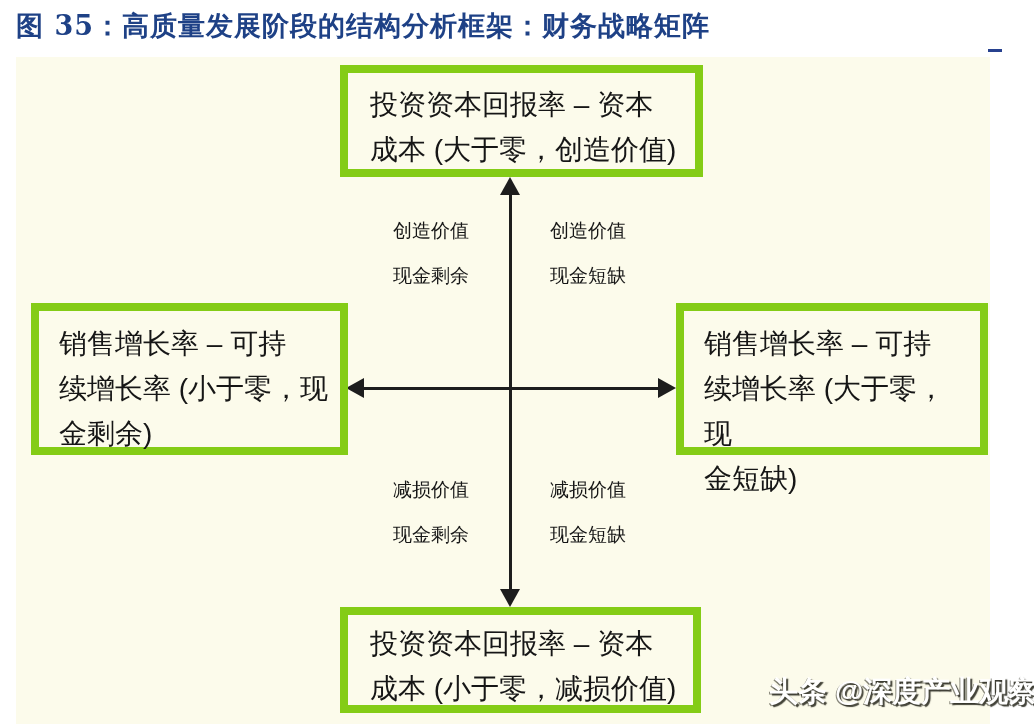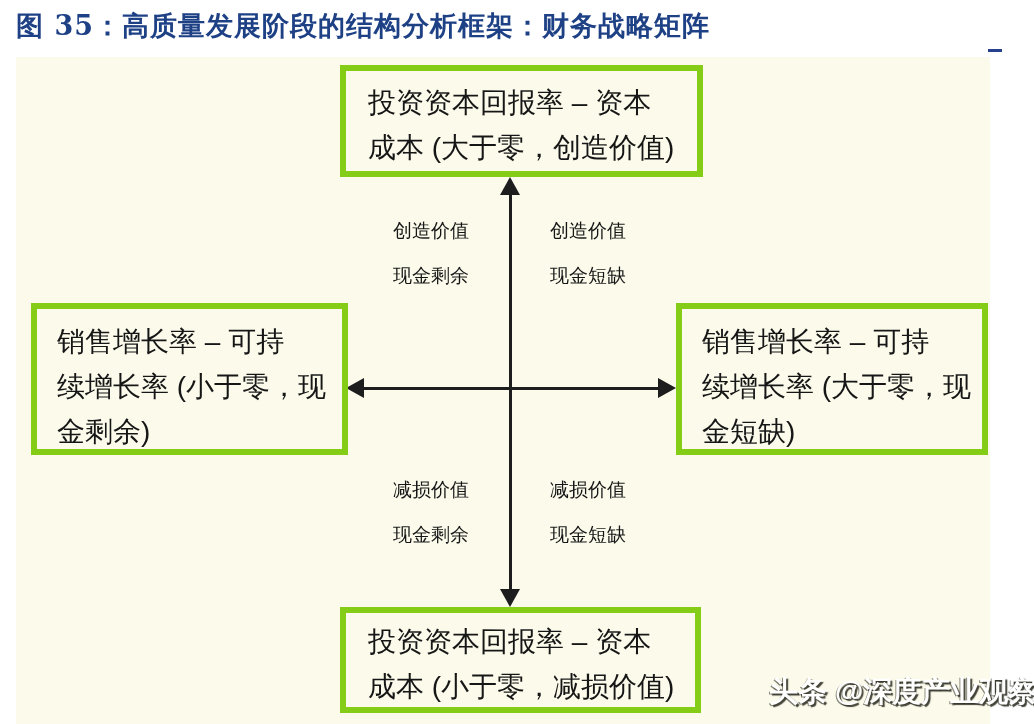--- a/index.html
+++ b/index.html
@@ -34,21 +34,21 @@
   .panel {
     position: absolute;
     left: 16px;
     top: 57px;
     width: 974px;
     height: 667px;
     background: #fcfbeb;
   }
   .box {
     position: absolute;
-    border: 6px solid #84cc16;
+    border: 8px solid #84cc16;
     background: #fcfbeb;
     font-size: 28px;
     line-height: 45px;
     white-space: pre-line;
     box-sizing: border-box;
   }
   .box-top    { left: 340px; top: 65px;  width: 363px; height: 112px; padding: 9px 10px 0 22px; }
   .box-bottom { left: 340px; top: 607px; width: 361px; height: 106px; padding: 6px 10px 0 22px; }
   .box-left   { left: 31px;  top: 303px; width: 317px; height: 152px; padding: 10px 8px 0 20px; }
   .box-right  { left: 676px; top: 303px; width: 312px; height: 152px; padding: 10px 8px 0 20px; }

